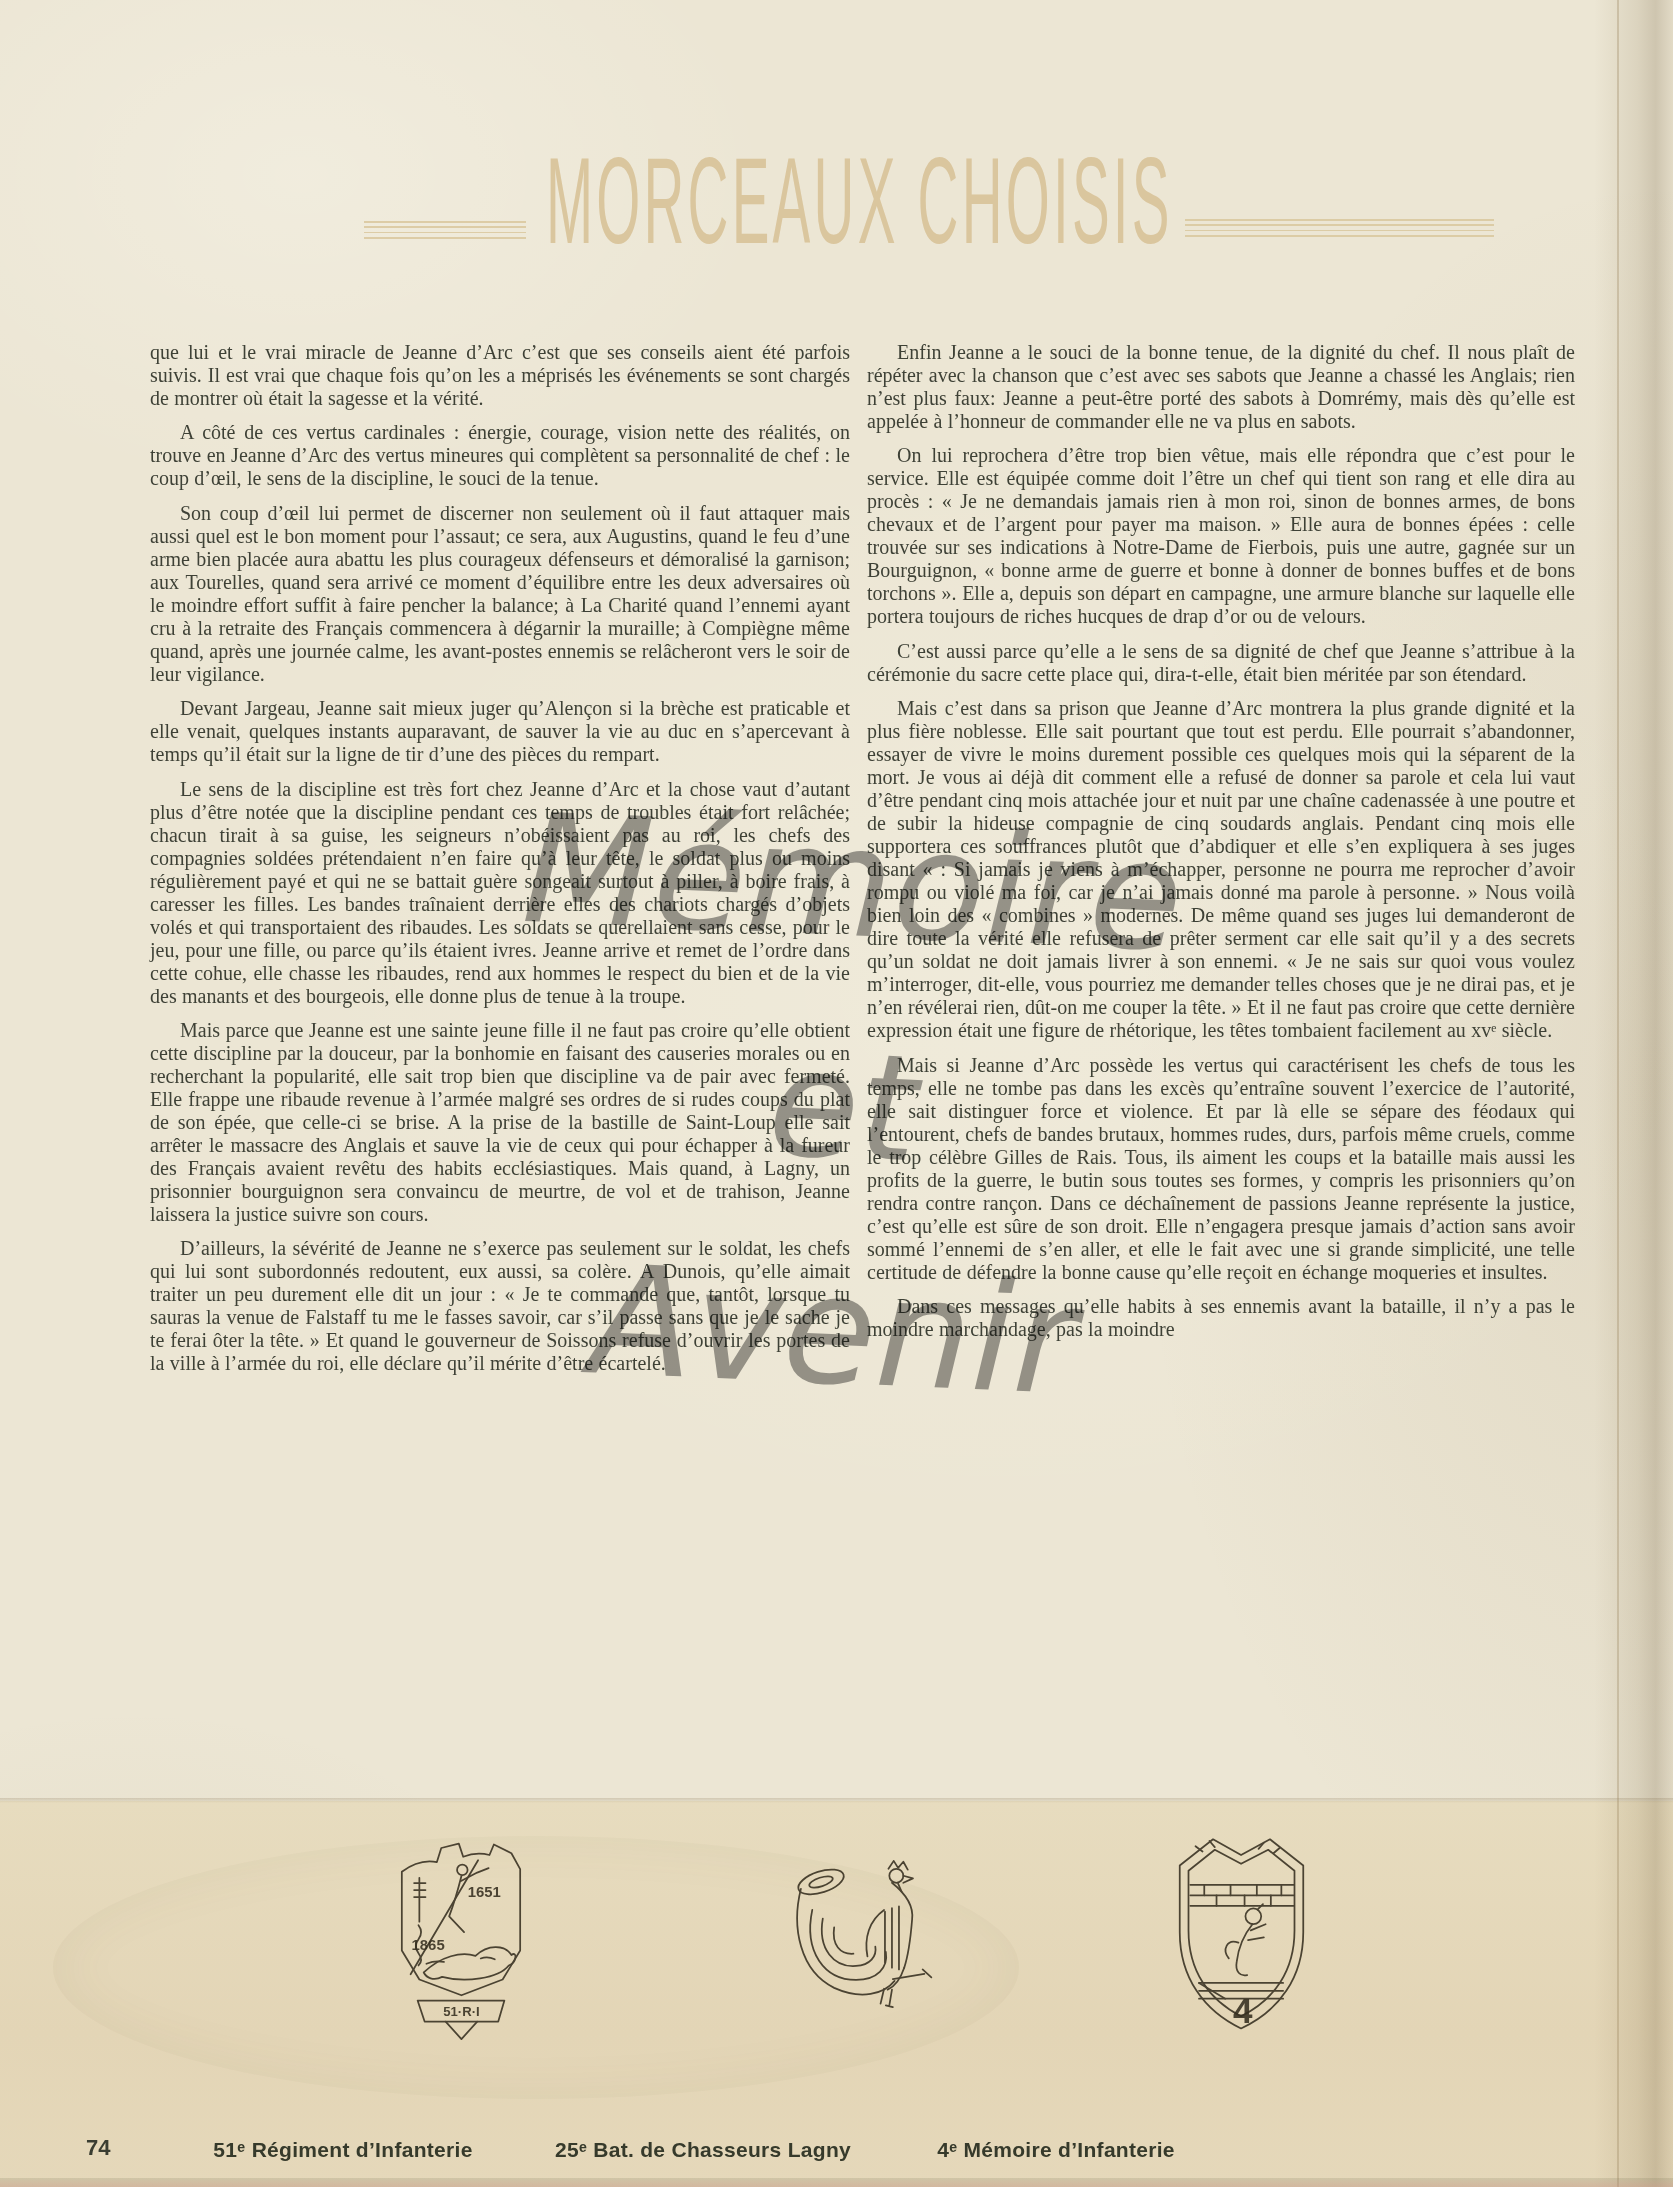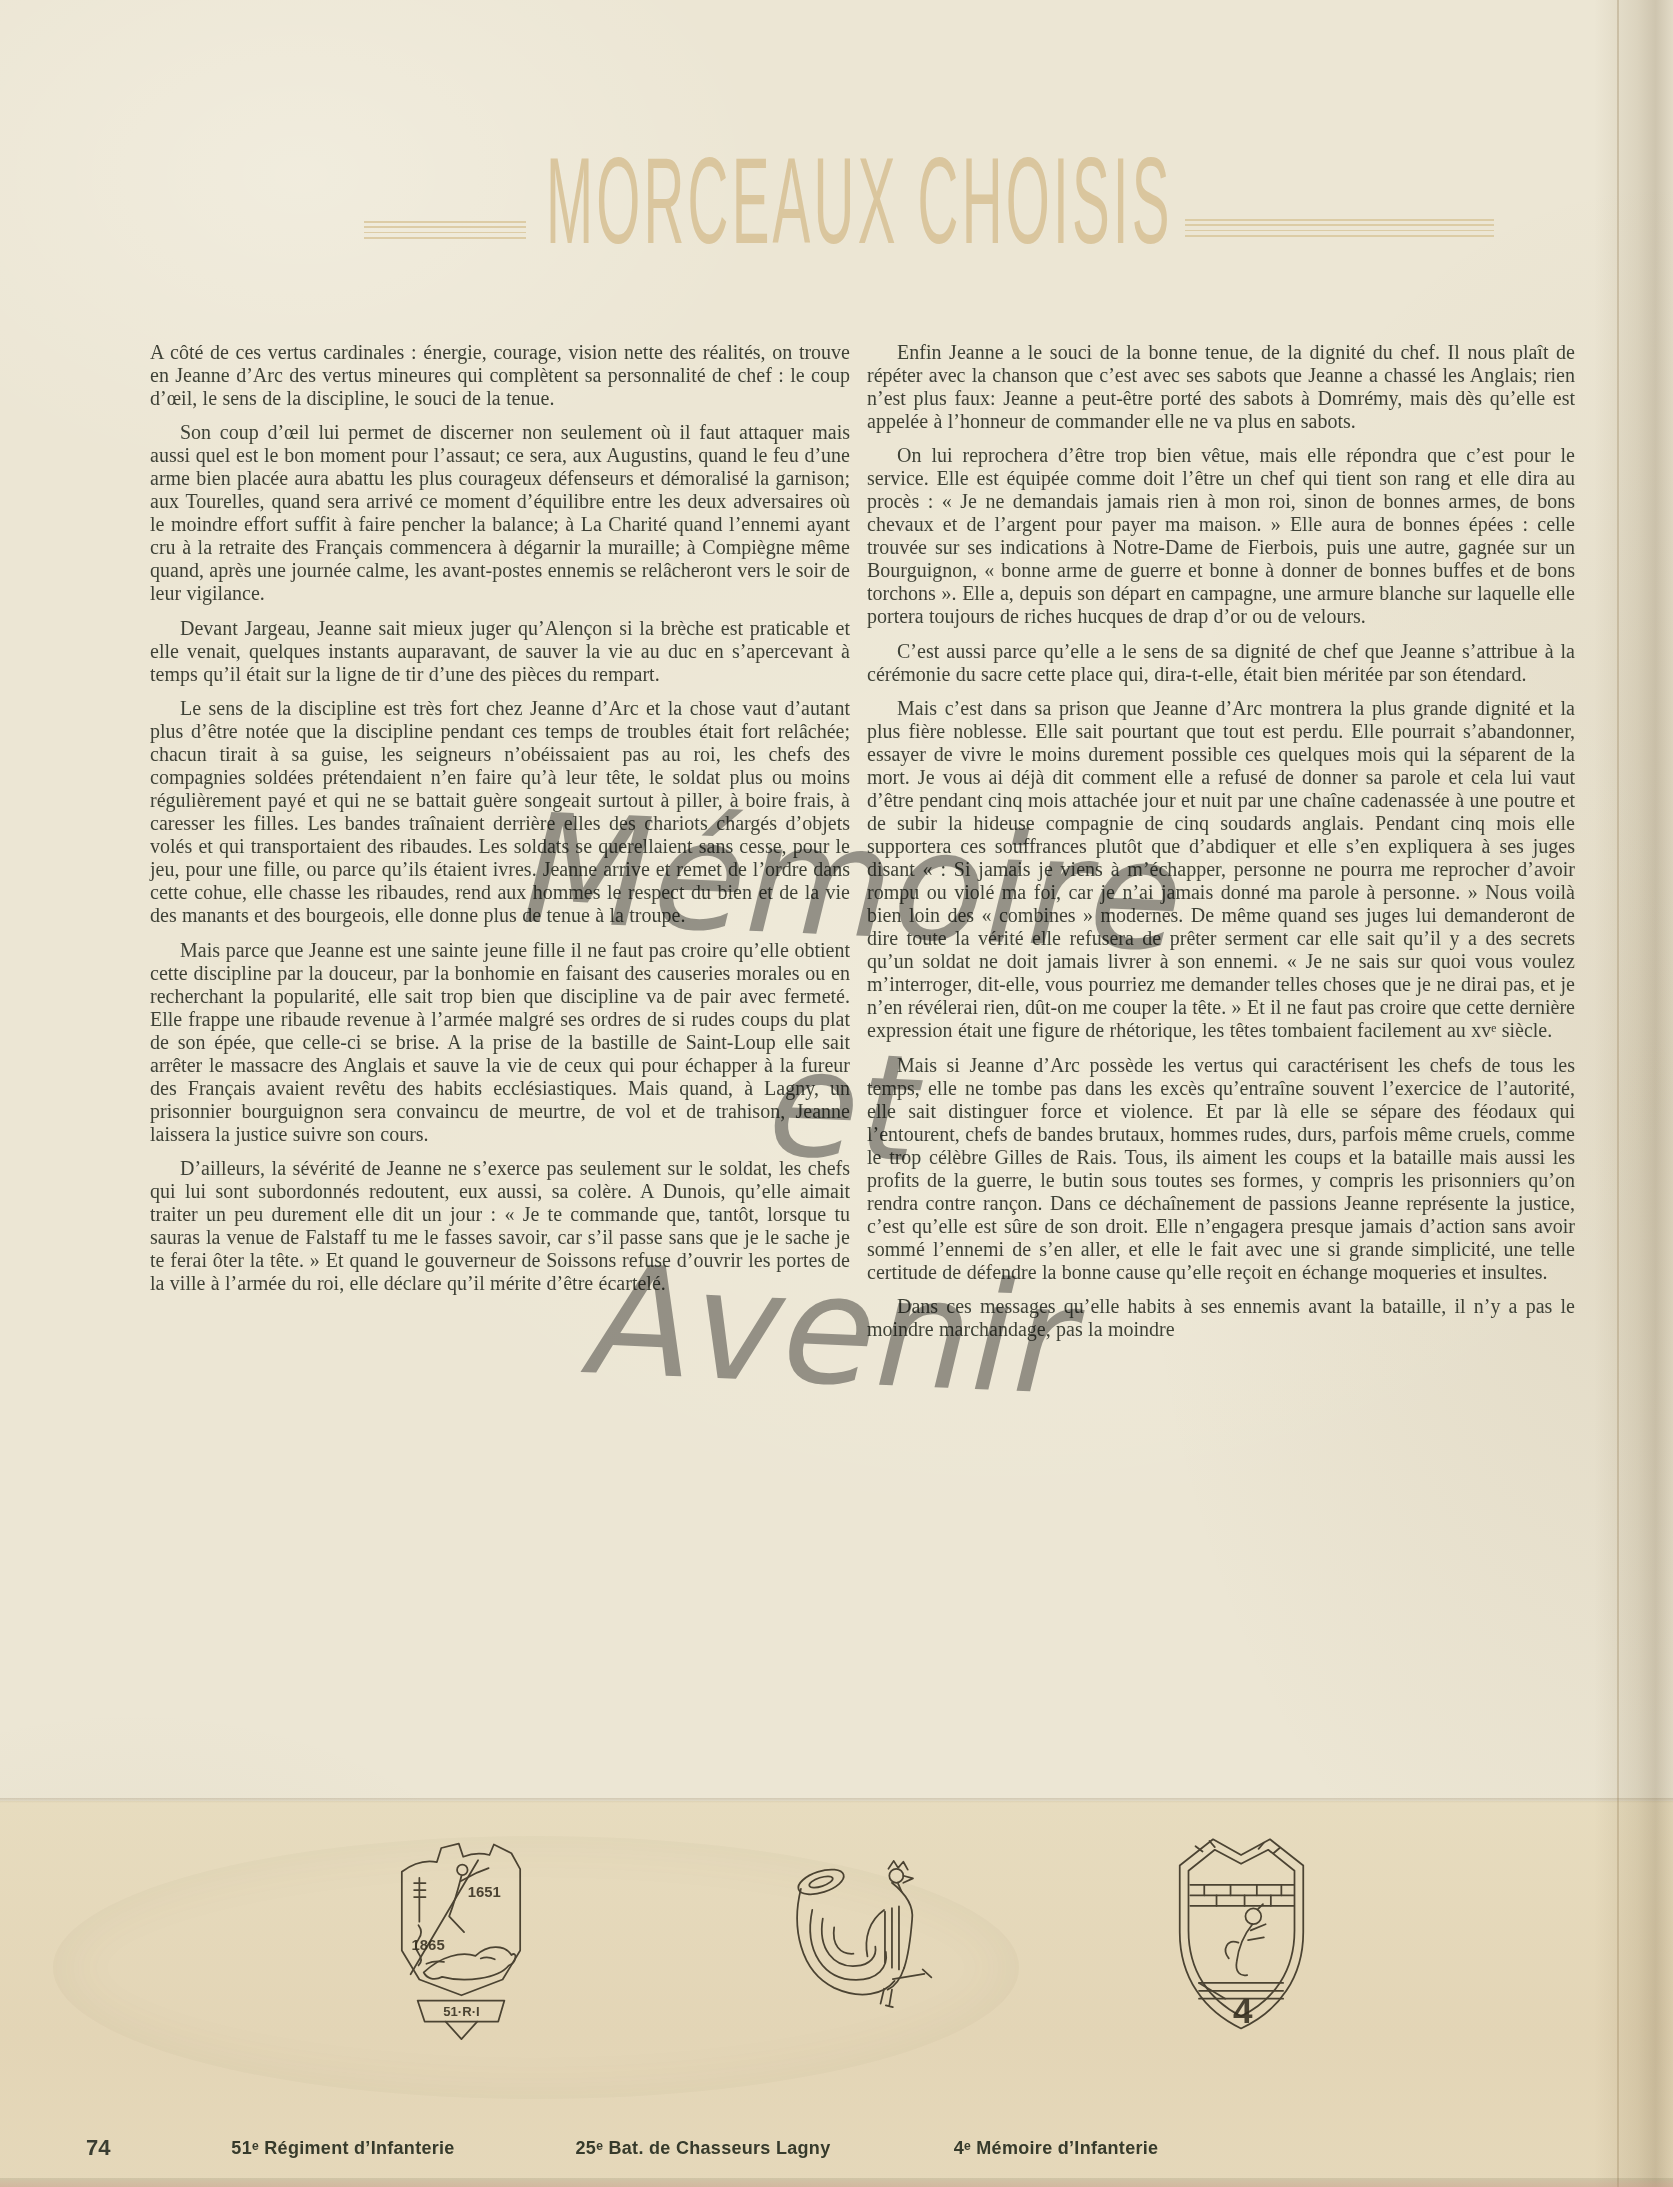--- a/index.html
+++ b/index.html
@@ -56,21 +56,21 @@
         background:linear-gradient(to bottom, rgba(115,95,60,.22), rgba(115,95,60,0));}
   .bottom-band::after{content:"";position:absolute;left:53px;top:35px;width:966px;height:263px;
         border-radius:50%;box-shadow:0 0 53px rgba(120,100,60,.07) inset;pointer-events:none;}
 
   .emblem{position:absolute;}
   .emblem svg{display:block;}
   .emblem-stroke{stroke:#362f20;fill:none;stroke-width:2;stroke-linecap:round;stroke-linejoin:round;opacity:.88;}
   .emblem-text{font-family:"Liberation Sans",sans-serif;font-weight:bold;fill:#362f20;opacity:.88;}
 
   .caption{position:absolute;top:2138px;transform:translateX(-50%);
-        font-family:"Liberation Sans",sans-serif;font-weight:bold;font-size:18px;
+        font-family:"Liberation Sans",sans-serif;font-weight:bold;font-size:21px;
         color:#363a2b;letter-spacing:0.3px;white-space:nowrap;text-align:center;}
   .cap-1{left:343px;}
   .cap-2{left:703px;}
   .cap-3{left:1056px;}
   .page-number{position:absolute;left:86px;top:2135px;
         font-family:"Liberation Sans",sans-serif;font-weight:bold;font-size:22px;color:#3a3d31;}
 </style>
 </head>
 <body>
 
@@ -86,20 +86,21 @@
       <span></span>
   </div>
   <div class="rule-group rule-right">
     <span></span>
       <span></span>
       <span></span>
       <span></span>
   </div>
 
   <div class="column col-left">
+      <p>que lui et le vrai miracle de Jeanne d’Arc c’est que ses conseils aient été parfois suivis. Il est vrai que chaque fois qu’on les a méprisés les événements se sont chargés de montrer où était la sagesse et la vérité.</p>
       <p>A côté de ces vertus cardinales : énergie, courage, vision nette des réalités, on trouve en Jeanne d’Arc des vertus mineures qui complètent sa personnalité de chef : le coup d’œil, le sens de la discipline, le souci de la tenue.</p>
       <p>Son coup d’œil lui permet de discerner non seulement où il faut attaquer mais aussi quel est le bon moment pour l’assaut; ce sera, aux Augustins, quand le feu d’une arme bien placée aura abattu les plus courageux défenseurs et démoralisé la garnison; aux Tourelles, quand sera arrivé ce moment d’équilibre entre les deux adversaires où le moindre effort suffit à faire pencher la balance; à La Charité quand l’ennemi ayant cru à la retraite des Français commencera à dégarnir la muraille; à Compiègne même quand, après une journée calme, les avant-postes ennemis se relâcheront vers le soir de leur vigilance.</p>
       <p>Devant Jargeau, Jeanne sait mieux juger qu’Alençon si la brèche est praticable et elle venait, quelques instants auparavant, de sauver la vie au duc en s’apercevant à temps qu’il était sur la ligne de tir d’une des pièces du rempart.</p>
       <p>Le sens de la discipline est très fort chez Jeanne d’Arc et la chose vaut d’autant plus d’être notée que la discipline pendant ces temps de troubles était fort relâchée; chacun tirait à sa guise, les seigneurs n’obéissaient pas au roi, les chefs des compagnies soldées prétendaient n’en faire qu’à leur tête, le soldat plus ou moins régulièrement payé et qui ne se battait guère songeait surtout à piller, à boire frais, à caresser les filles. Les bandes traînaient derrière elles des chariots chargés d’objets volés et qui transportaient des ribaudes. Les soldats se querellaient sans cesse, pour le jeu, pour une fille, ou parce qu’ils étaient ivres. Jeanne arrive et remet de l’ordre dans cette cohue, elle chasse les ribaudes, rend aux hommes le respect du bien et de la vie des manants et des bourgeois, elle donne plus de tenue à la troupe.</p>
       <p>Mais parce que Jeanne est une sainte jeune fille il ne faut pas croire qu’elle obtient cette discipline par la douceur, par la bonhomie en faisant des causeries morales ou en recherchant la popularité, elle sait trop bien que discipline va de pair avec fermeté. Elle frappe une ribaude revenue à l’armée malgré ses ordres de si rudes coups du plat de son épée, que celle-ci se brise. A la prise de la bastille de Saint-Loup elle sait arrêter le massacre des Anglais et sauve la vie de ceux qui pour échapper à la fureur des Français avaient revêtu des habits ecclésiastiques. Mais quand, à Lagny, un prisonnier bourguignon sera convaincu de meurtre, de vol et de trahison, Jeanne laissera la justice suivre son cours.</p>
       <p>D’ailleurs, la sévérité de Jeanne ne s’exerce pas seulement sur le soldat, les chefs qui lui sont subordonnés redoutent, eux aussi, sa colère. A Dunois, qu’elle aimait traiter un peu durement elle dit un jour : « Je te commande que, tantôt, lorsque tu sauras la venue de Falstaff tu me le fasses savoir, car s’il passe sans que je le sache je te ferai ôter la tête. » Et quand le gouverneur de Soissons refuse d’ouvrir les portes de la ville à l’armée du roi, elle déclare qu’il mérite d’être écartelé.</p>
     </div>
   <div class="column col-right">
       <p>Enfin Jeanne a le souci de la bonne tenue, de la dignité du chef. Il nous plaît de répéter avec la chanson que c’est avec ses sabots que Jeanne a chassé les Anglais; rien n’est plus faux: Jeanne a peut-être porté des sabots à Domrémy, mais dès qu’elle est appelée à l’honneur de commander elle ne va plus en sabots.</p>
       <p>On lui reprochera d’être trop bien vêtue, mais elle répondra que c’est pour le service. Elle est équipée comme doit l’être un chef qui tient son rang et elle dira au procès : « Je ne demandais jamais rien à mon roi, sinon de bonnes armes, de bons chevaux et de l’argent pour payer ma maison. » Elle aura de bonnes épées : celle trouvée sur ses indications à Notre-Dame de Fierbois, puis une autre, gagnée sur un Bourguignon, « bonne arme de guerre et bonne à donner de bonnes buffes et de bons torchons ». Elle a, depuis son départ en campagne, une armure blanche sur laquelle elle portera toujours de riches hucques de drap d’or ou de velours.</p>

